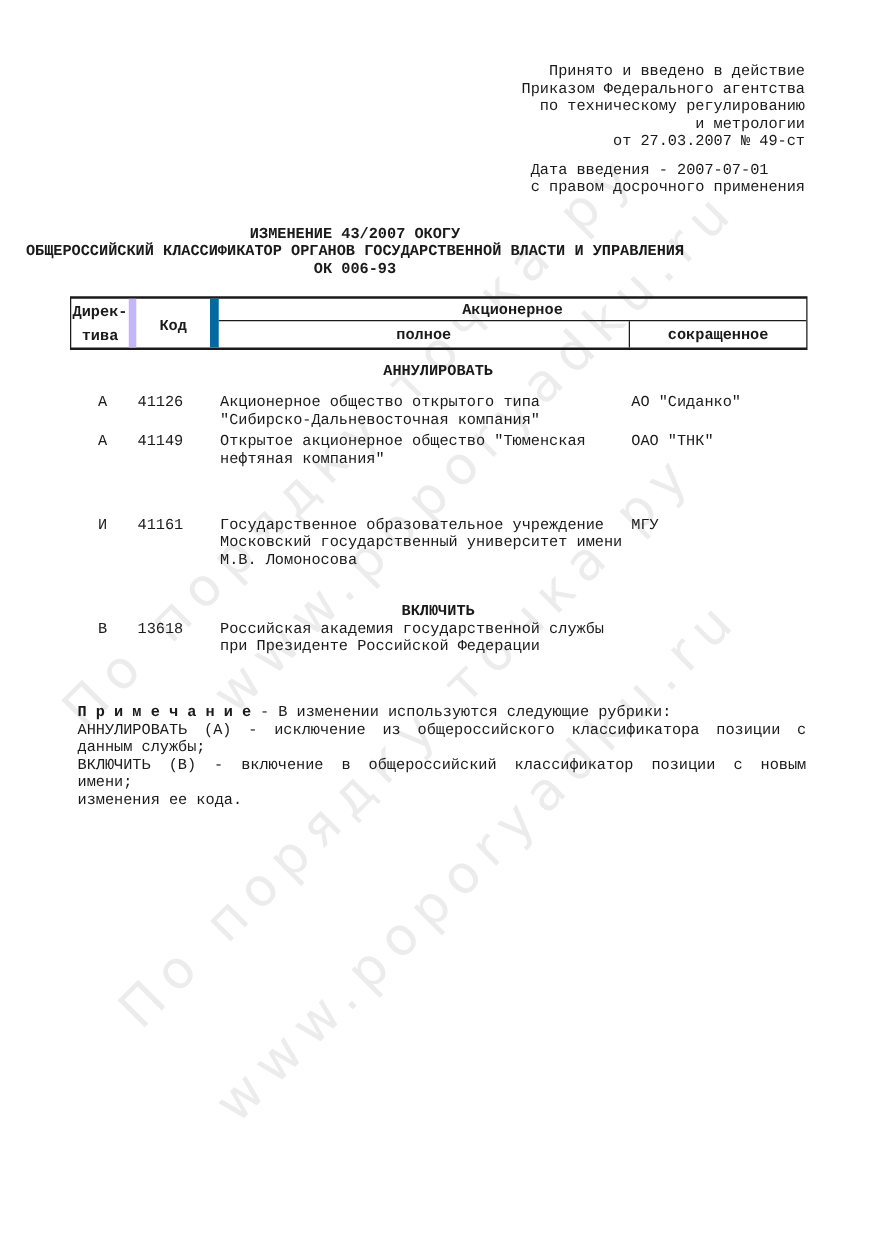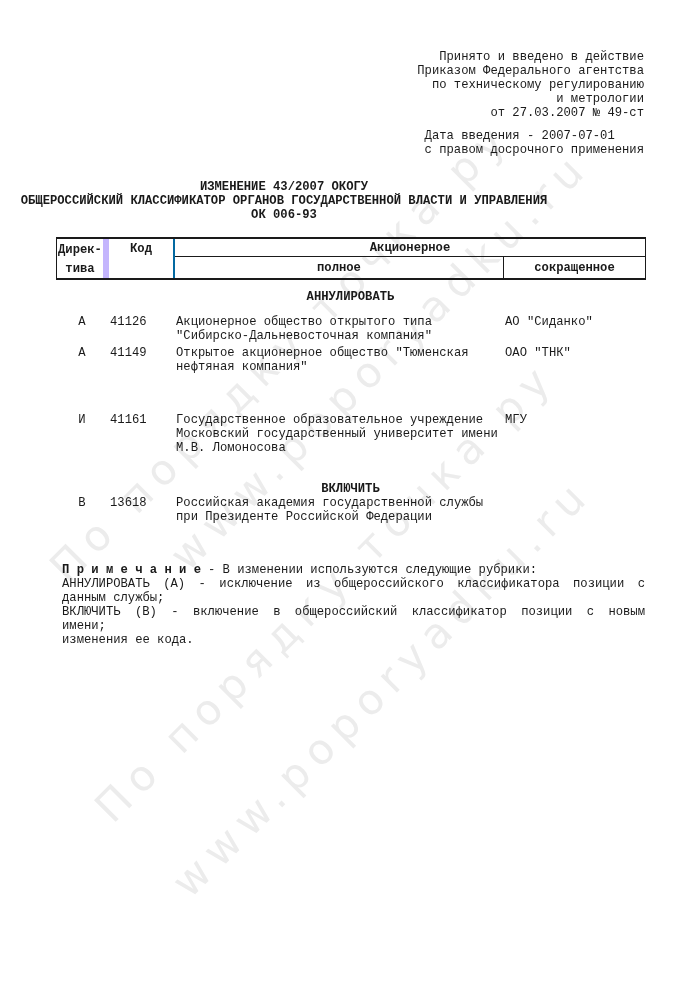--- a/index.html
+++ b/index.html
@@ -27,21 +27,21 @@
   .introduction{position:absolute;top:129px;right:56px;text-align:left;}
   .doc-title{position:absolute;top:180px;left:0;width:568px;text-align:center;font-weight:bold;}
   
   .tbl{
     position:absolute;top:237px;left:56px;
     display:grid;grid-template-columns:52px 66px 329px 141px;grid-template-rows:18px 21px;
     border:1px solid #1a1a1a;border-top-width:2px;border-bottom-width:2px;
   }
   .tbl .c{font-weight:bold;text-align:center;box-sizing:border-box;overflow:hidden;}
   .hc1{grid-area:1/1/3/2;border-right:6px solid #c4b5fd;line-height:19px;padding-top:2px;}
-  .hc2{grid-area:1/2/3/3;border-right:2px solid #0369a1;padding-top:3px;}
+  .hc2{grid-area:1/2/3/3;border-right:7px solid #0369a1;padding-top:15px;}
   .hc3{grid-area:1/3/2/5;border-bottom:1px solid #1a1a1a;padding-top:2px;}
   .hc4{grid-area:2/3/3/4;border-right:1px solid #1a1a1a;padding-top:4px;}
   .hc5{grid-area:2/4/3/5;padding-top:4px;}
   
   .sec-head{position:absolute;left:56px;width:589px;text-align:center;font-weight:bold;}
   #sec-annul{top:290px;}
   #sec-change{top:387px;}
   #sec-include{top:482px;}
   .row{position:absolute;left:56px;display:grid;grid-template-columns:52px 66px 329px 141px;}
   #row-41126{top:315px;}

